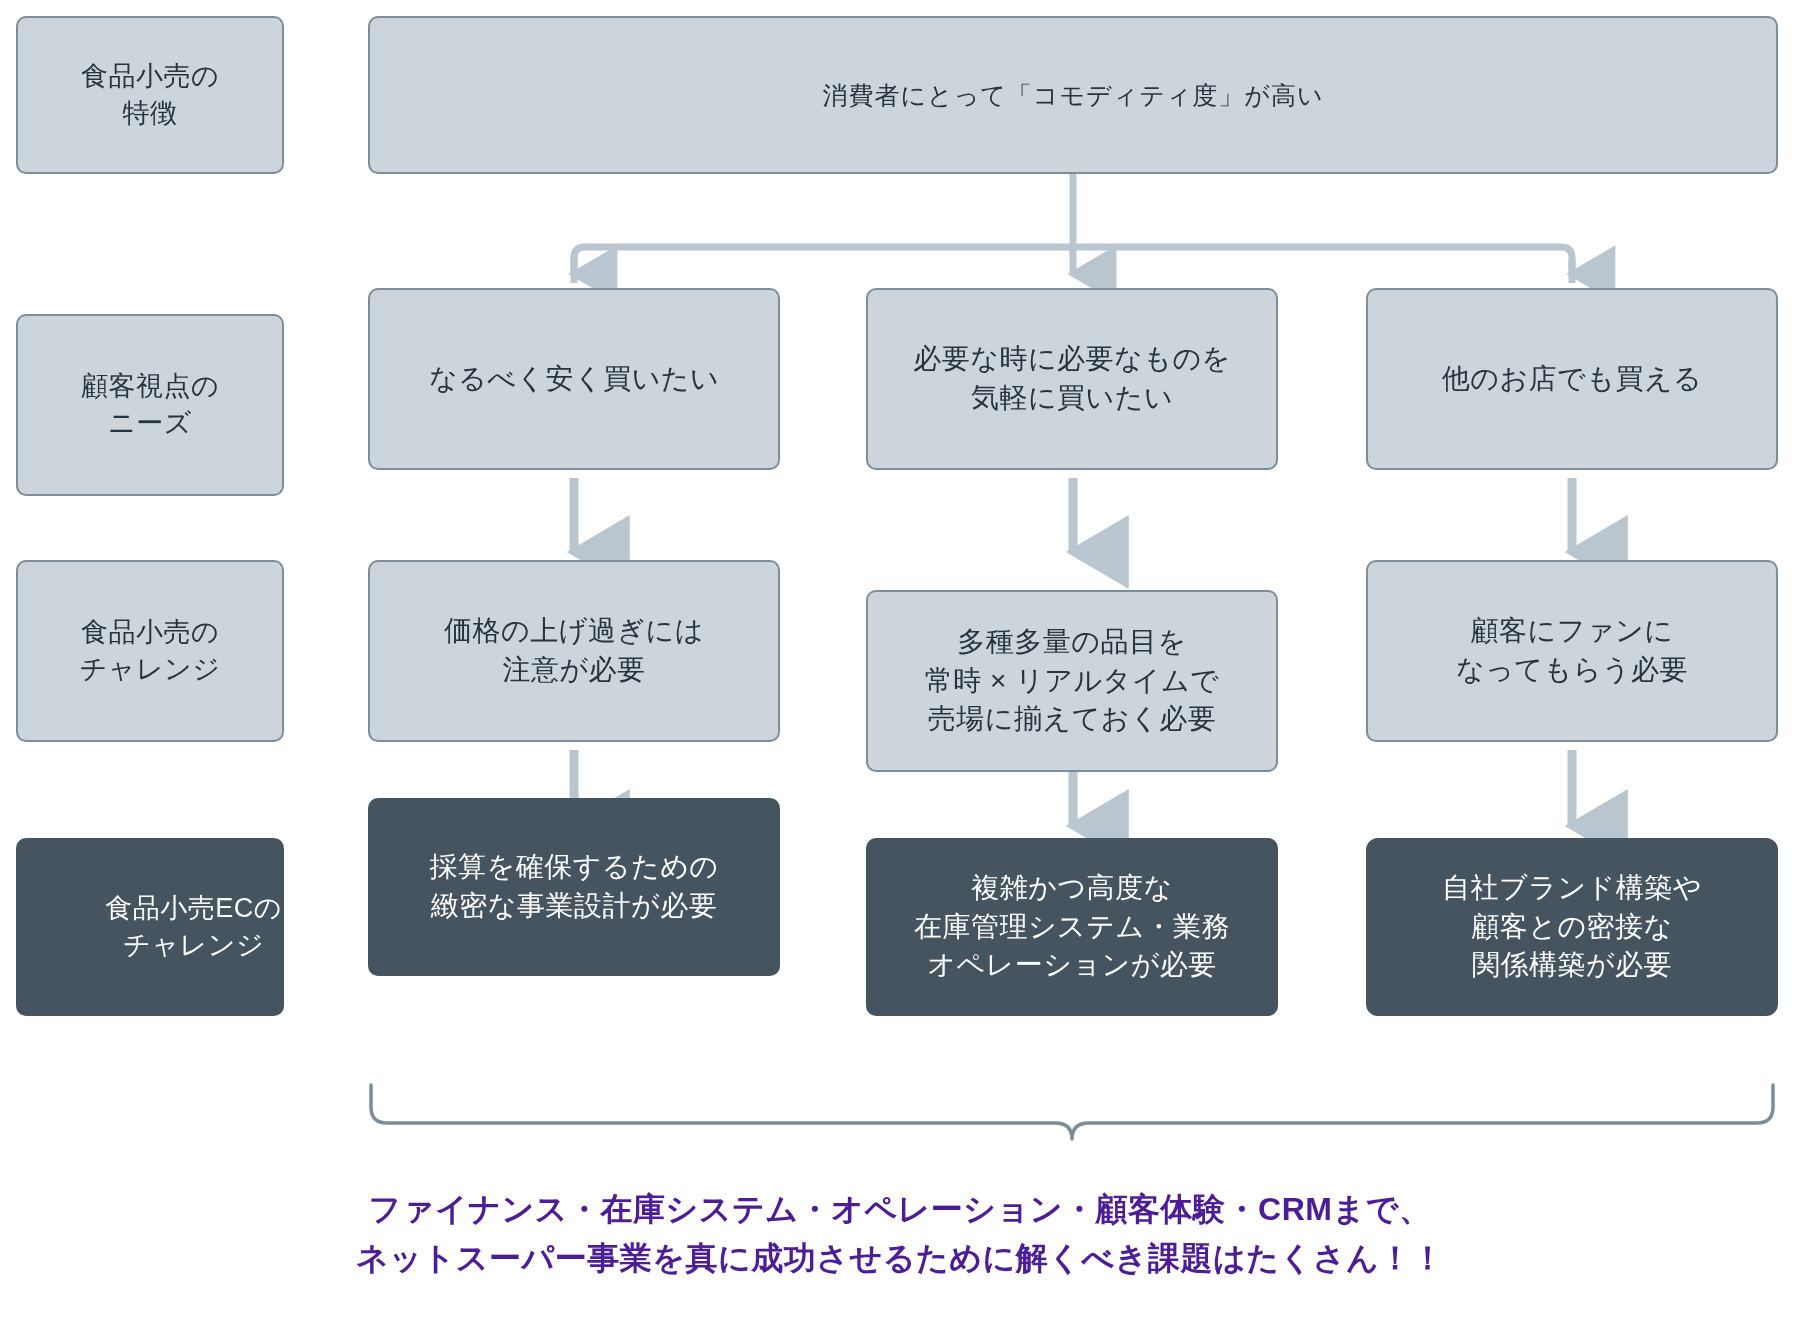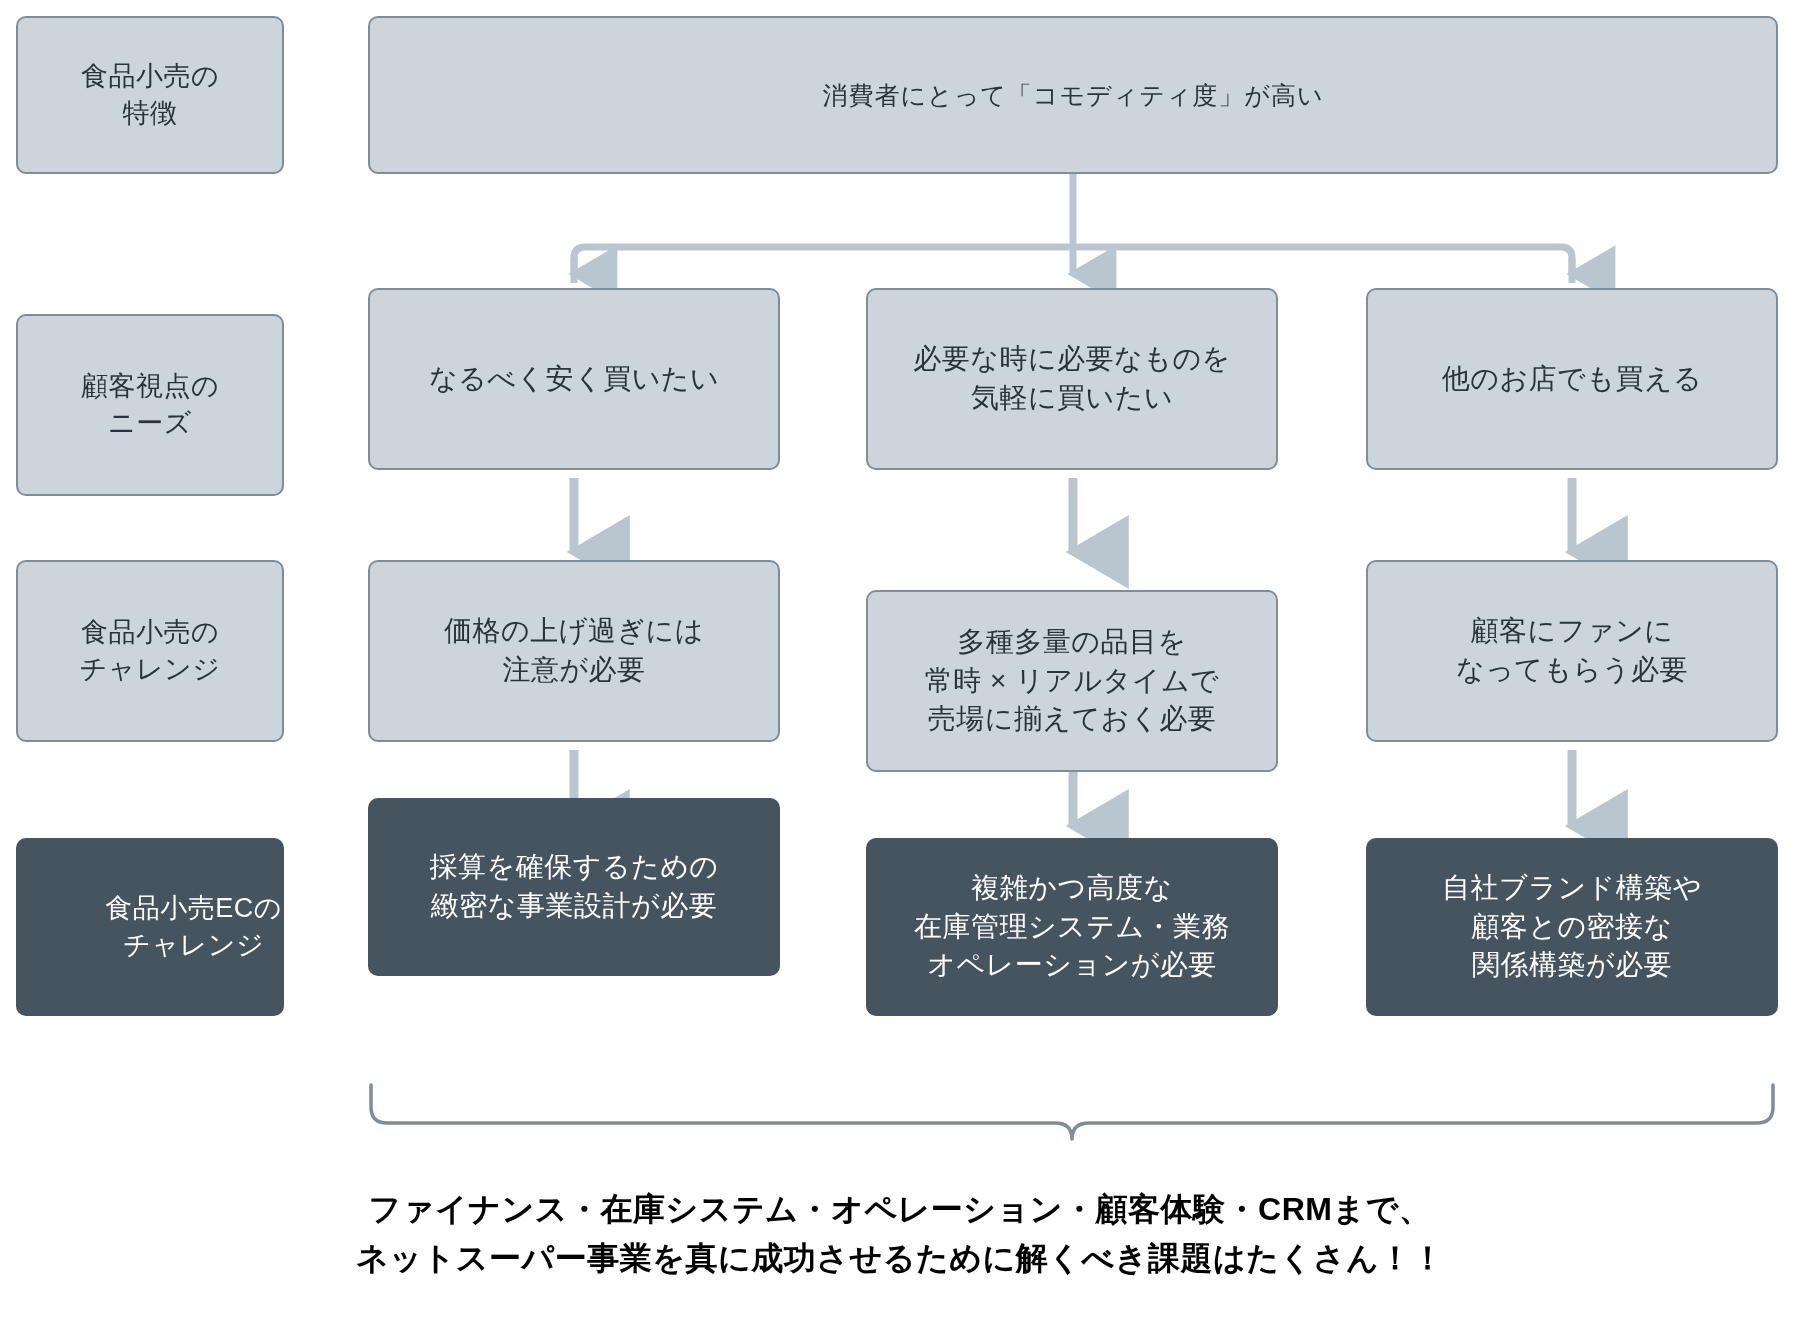--- a/index.html
+++ b/index.html
@@ -75,21 +75,21 @@
   
   #conclusion {
     position: absolute;
     left: 190px;
     top: 1185px;
     width: 1420px;
     text-align: center;
     font-size: 32px;
     font-weight: bold;
     line-height: 1.52;
-    color: #000000;
+    color: #4c1d95;
     letter-spacing: 0.5px;
     white-space: pre-line;
   }
 </style>
 </head>
 <body>
 
 <div id="stage">
 
   <svg id="connectors" viewBox="0 0 1800 1321" width="1800" height="1321">
@@ -182,21 +182,21 @@
     <span class="txt">採算を確保するための
 緻密な事業設計が必要</span>
   </div>
 
   <div class="box box-dark content-box" style="left:866px; top:838px; width:412px; height:178px;">
     <span class="txt">複雑かつ高度な
 在庫管理システム・業務
 オペレーションが必要</span>
   </div>
 
-  <div class="box box-dark content-box" style="left:1366px; top:838px; width:412px; height:178px;">
+  <div class="box box-dark content-box" style="left:1366px; top:838px; width:412px; height:178px;border-radius:12px;">
     <span class="txt">自社ブランド構築や
 顧客との密接な
 関係構築が必要</span>
   </div>
 
   <div id="conclusion">ファイナンス・在庫システム・オペレーション・顧客体験・CRMまで、
 ネットスーパー事業を真に成功させるために解くべき課題はたくさん！！</div>
 
 </div>
 

